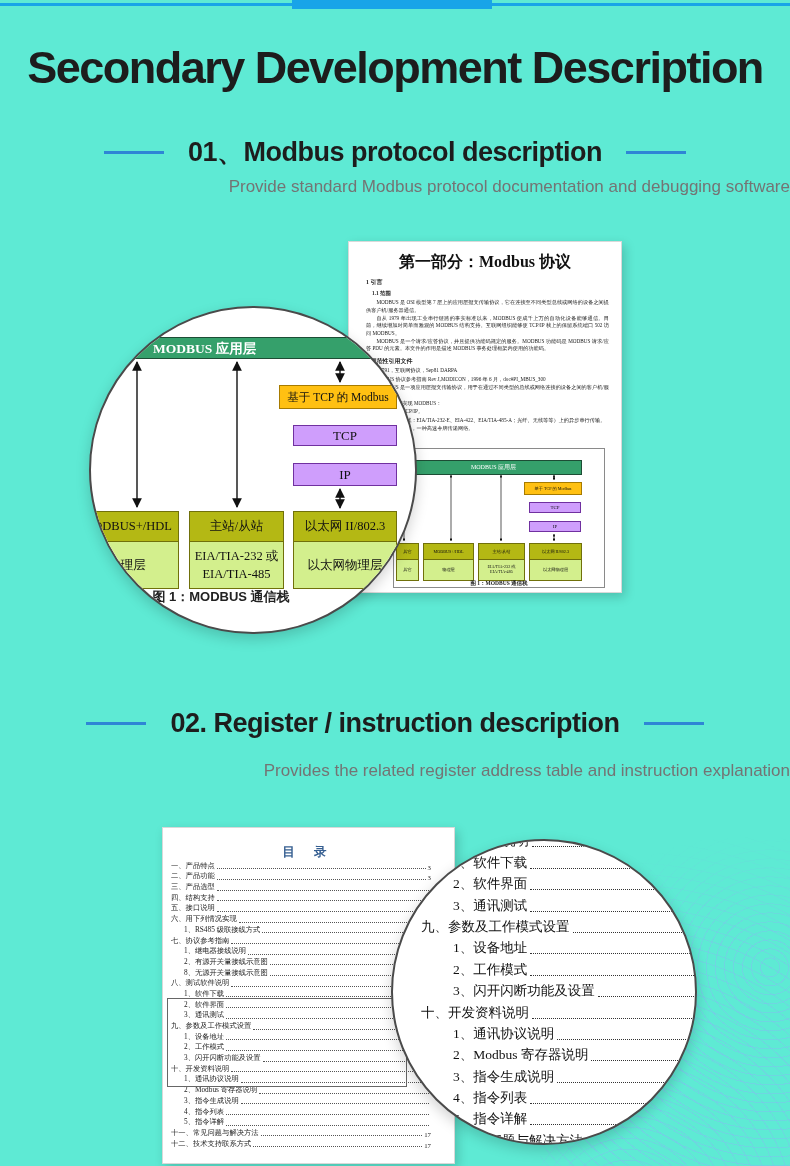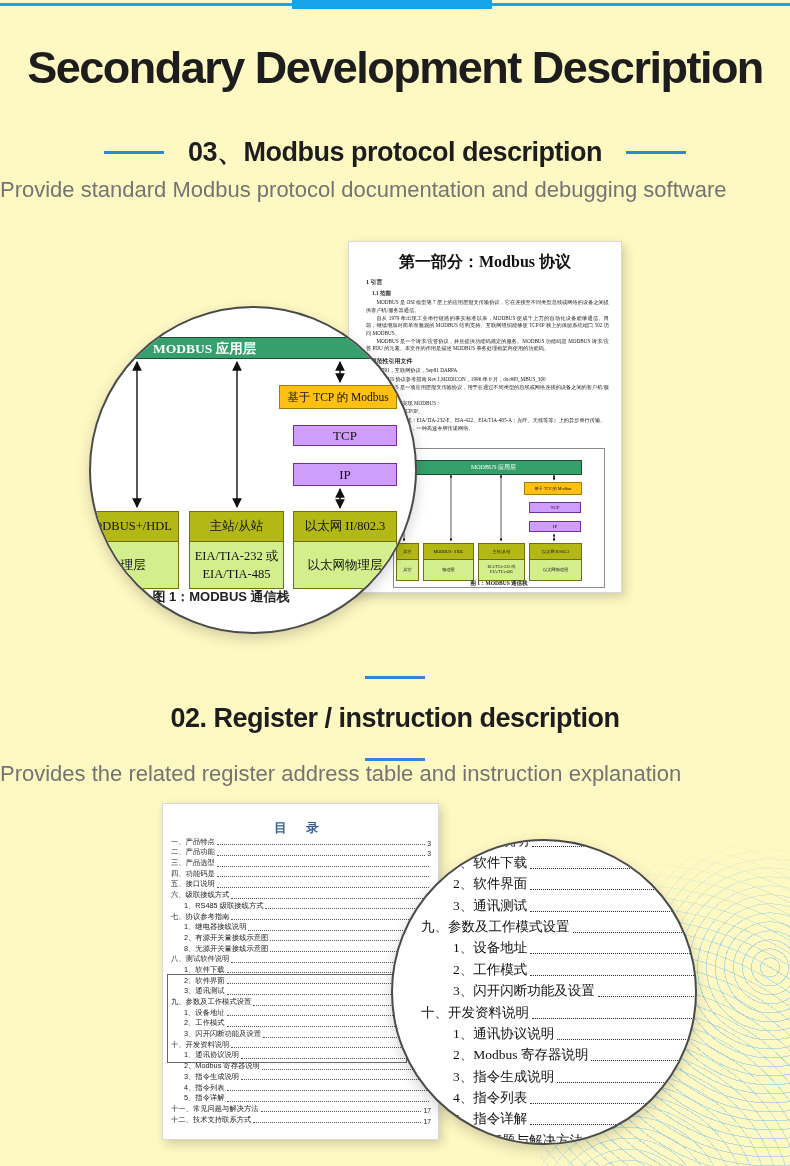--- a/index.html
+++ b/index.html
@@ -1,34 +1,34 @@
 <!DOCTYPE html>
 <html><head>
 <meta charset="utf-8">
 <title>Secondary Development Description</title>
 <style>
   html,body{margin:0;padding:0;background:#fff;}
-  .stage{position:relative;width:790px;height:1166px;background:#fef9c3;overflow:hidden;
+  .stage{position:relative;width:790px;height:1166px;background:#5eead4;overflow:hidden;
          font-family:"Liberation Sans", sans-serif;}
 
   
   .top-line{position:absolute;left:0;top:3px;width:790px;height:3px;background:#18a4e8;}
   .top-line-accent{position:absolute;left:292px;top:0;width:200px;height:9px;background:#18a4e8;}
 
   
   .main-title{position:absolute;left:0;top:42px;width:100%;margin:0;text-align:center;
               font-size:45px;font-weight:700;letter-spacing:-1.5px;color:#1d1d1d;}
 
   
   .sec-head{position:absolute;left:0;width:100%;display:flex;align-items:center;
             justify-content:center;gap:24px;color:#1d1d1d;}
   .sec-head .txt{font-size:27px;font-weight:700;letter-spacing:-0.5px;}
   .dash{width:60px;height:3px;background:#2e86d5;}
-  #sec1-head{top:134px;} #sec2-head{top:676px;flex-direction:column;}
-  .sec-sub{position:absolute;left:0;width:100%;text-align:left;font-size:22px;color:#747474;}
+  #sec1-head{top:134px;} #sec2-head{top:708px;}
+  .sec-sub{position:absolute;left:0;width:100%;text-align:right;font-size:17px;color:#747474;}
   #sec1-sub{top:177px;} #sec2-sub{top:761px;}
 
   
   .doc-page{position:absolute;background:#fff;border:1px solid #d9d9d9;
             box-shadow:3px 4px 10px rgba(0,0,0,.18);}
   #doc1{left:348px;top:241px;width:272px;height:350px;font-family:"Liberation Serif", serif;}
   #doc1 .doc-title{position:absolute;top:10px;left:0;width:100%;text-align:center;
                    font-size:16px;font-weight:700;color:#111;}
   #doc1 .doc-body{position:absolute;left:17px;right:12px;top:32px;height:172px;overflow:hidden;
                   font-size:5.2px;line-height:1.42;color:#222;text-align:justify;}
@@ -84,21 +84,21 @@
 
   
   #wave{position:absolute;left:540px;top:835px;width:250px;height:331px;
         background:
           repeating-radial-gradient(circle at 92% 40%, rgba(125,195,235,.55) 0 1px, transparent 1px 9px),
           repeating-radial-gradient(circle at 35% 115%, rgba(125,195,235,.45) 0 1px, transparent 1px 11px);
         -webkit-mask-image:radial-gradient(circle at 85% 80%, #000 45%, transparent 78%);
         mask-image:radial-gradient(circle at 85% 80%, #000 45%, transparent 78%);}
 
   
-  #doc2{left:162px;top:803px;width:275px;height:335px;font-family:Liberation Sans, sans-serif;}
+  #doc2{left:162px;top:827px;width:275px;height:335px;font-family:Liberation Serif, serif;padding-left:16px;}
   #toc-title{position:absolute;top:16px;left:0;width:100%;text-align:center;color:#365f91;
              font-weight:700;font-size:12.5px;letter-spacing:8px;}
   #toc-rows{position:absolute;left:8px;top:32px;width:260px;}
   .toc-row{display:flex;align-items:flex-end;height:10.7px;font-size:7.3px;color:#1c1c1c;text-align:center;}
   .toc-row.indent{padding-left:13px;}
   .toc-row .lbl{white-space:nowrap;}
   .toc-row .leader{flex:1;border-bottom:1px dotted #555;margin:0 2px 1.5px;}
   .toc-row .num{font-size:6.8px;}
   #toc-box{position:absolute;left:4px;top:170px;width:238px;height:87px;border:1px solid #666;}
 
@@ -115,21 +115,21 @@
 
 <div class="stage">
 
   <div class="top-line"></div>
   <div class="top-line-accent"></div>
 
   <h1 class="main-title">Secondary Development Description</h1>
 
   <div class="sec-head" id="sec1-head">
     <span class="dash"></span>
-    <span class="txt">03、Modbus protocol description</span>
+    <span class="txt">01、Modbus protocol description</span>
     <span class="dash"></span>
   </div>
   <div class="sec-sub" id="sec1-sub">Provide standard Modbus protocol documentation and debugging software</div>
 
   <div class="doc-page" id="doc1">
     <div class="doc-title">第一部分：Modbus 协议</div>
     <div class="doc-body">
       <div class="h-a">1  引言</div>
       <div class="h-b">1.1  范围</div>
       <p>MODBUS 是 OSI 模型第 7 层上的应用层报文传输协议，它在连接至不同类型总线或网络的设备之间提供客户机/服务器通信。</p>
@@ -233,29 +233,29 @@
         <div class="toc-row">
           <span class="lbl">二、产品功能</span>
           <span class="leader"></span>
           <span class="num">3</span>
         </div>
         <div class="toc-row">
           <span class="lbl">三、产品选型</span>
           <span class="leader"></span>
         </div>
         <div class="toc-row">
-          <span class="lbl">四、功能码是</span>
+          <span class="lbl">四、结构支持</span>
           <span class="leader"></span>
         </div>
         <div class="toc-row">
           <span class="lbl">五、接口说明</span>
           <span class="leader"></span>
         </div>
         <div class="toc-row">
-          <span class="lbl">六、级联接线方式</span>
+          <span class="lbl">六、用下列情况实现</span>
           <span class="leader"></span>
         </div>
         <div class="toc-row indent">
           <span class="lbl">1、RS485 级联接线方式</span>
           <span class="leader"></span>
         </div>
         <div class="toc-row">
           <span class="lbl">七、协议参考指南</span>
           <span class="leader"></span>
         </div>

